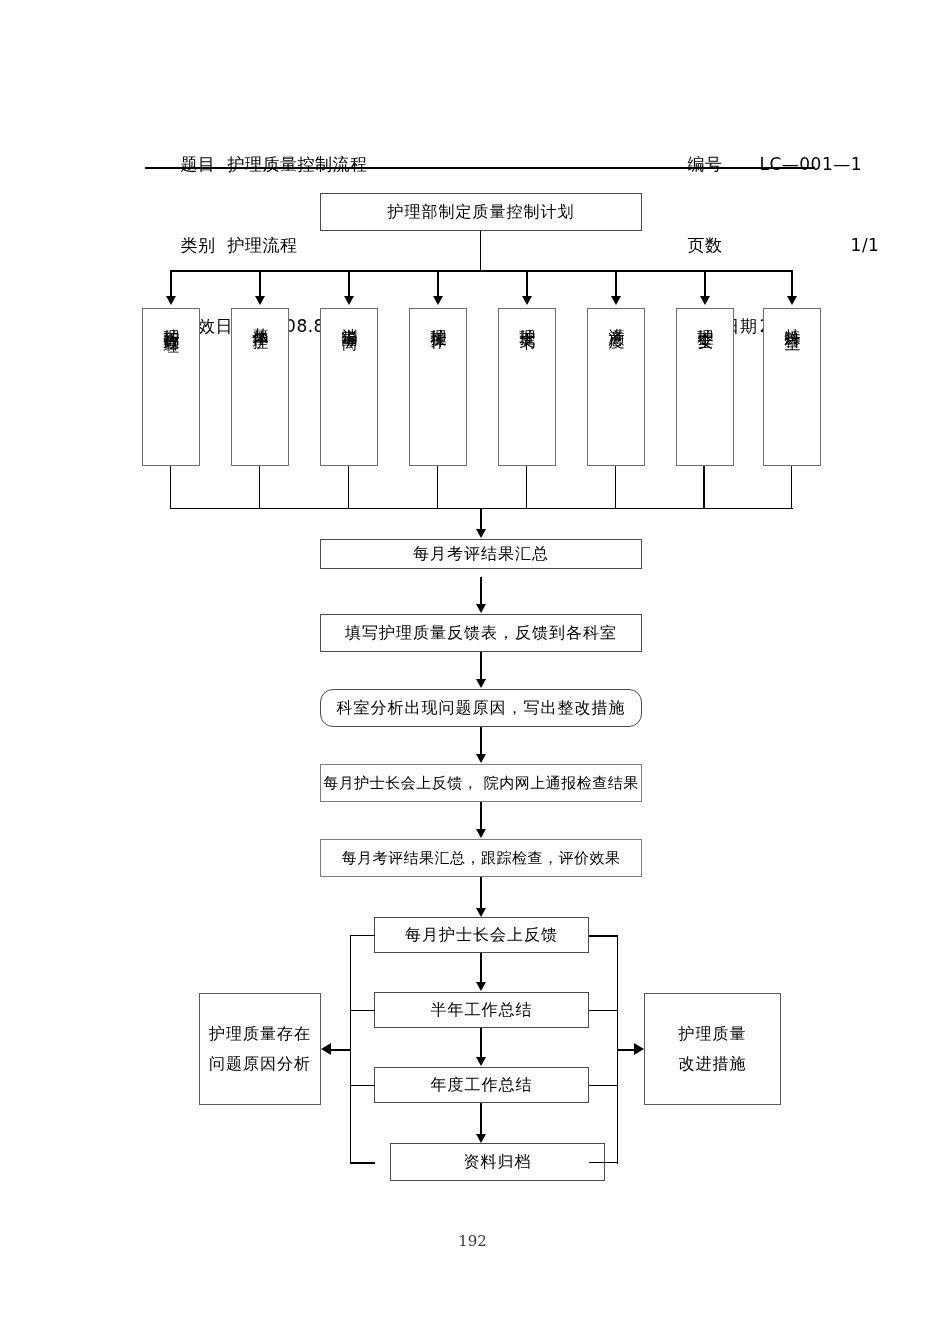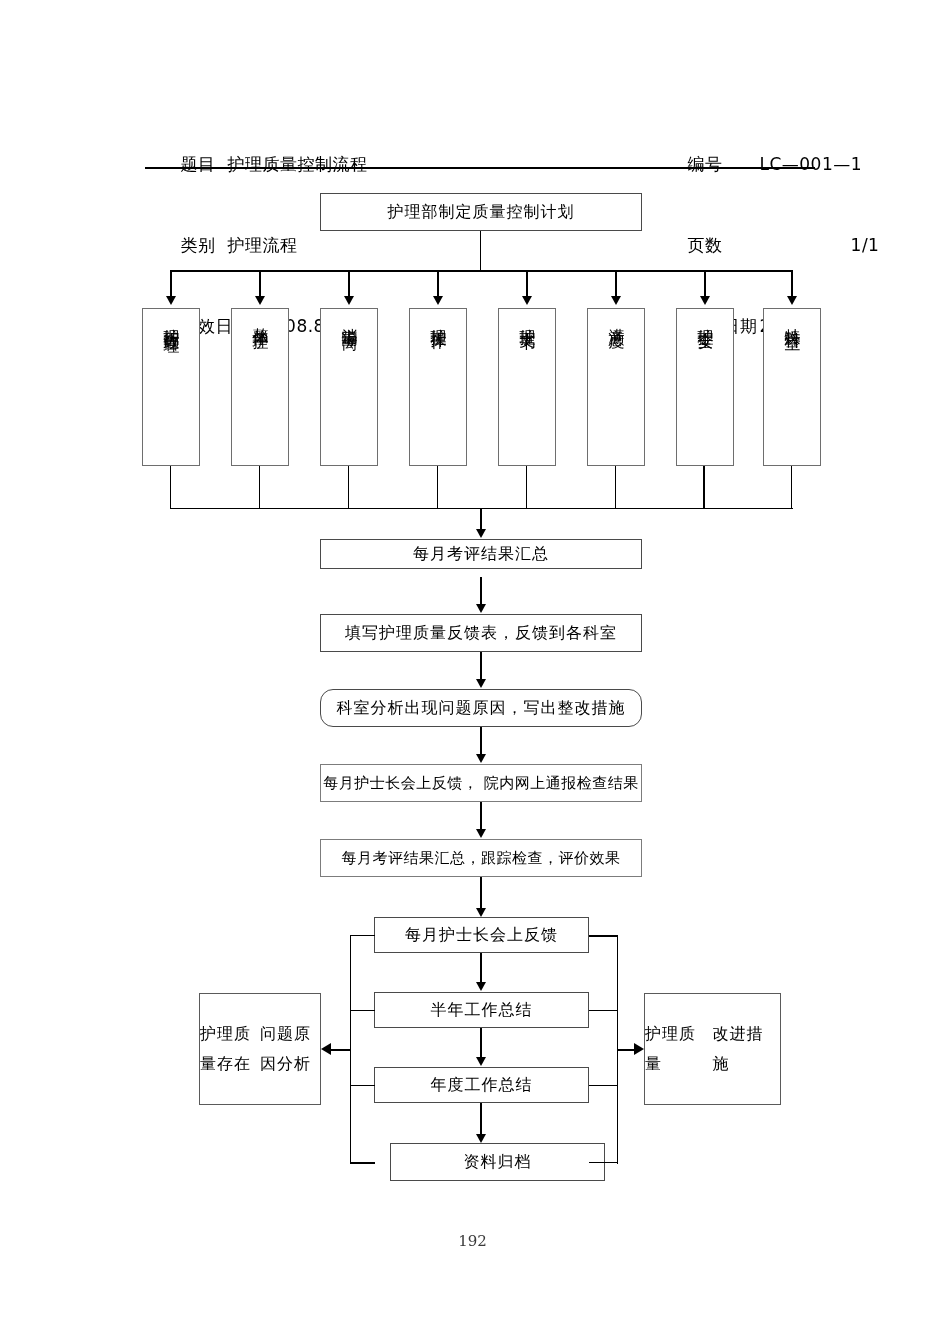--- a/index.html
+++ b/index.html
@@ -84,20 +84,21 @@
     white-space: nowrap;
   }
 
   
   .sidebox {
     position: absolute;
     box-sizing: border-box;
     border: 1px solid #5a5a5a;
     background: #ffffff;
     display: flex;
+    flex-direction: column;
     align-items: center;
     justify-content: center;
     font-size: 16px;
     letter-spacing: 1px;
   }
   .sidebox .ln { display: block; line-height: 30px; }
 
   
   .vline {
     position: absolute;

